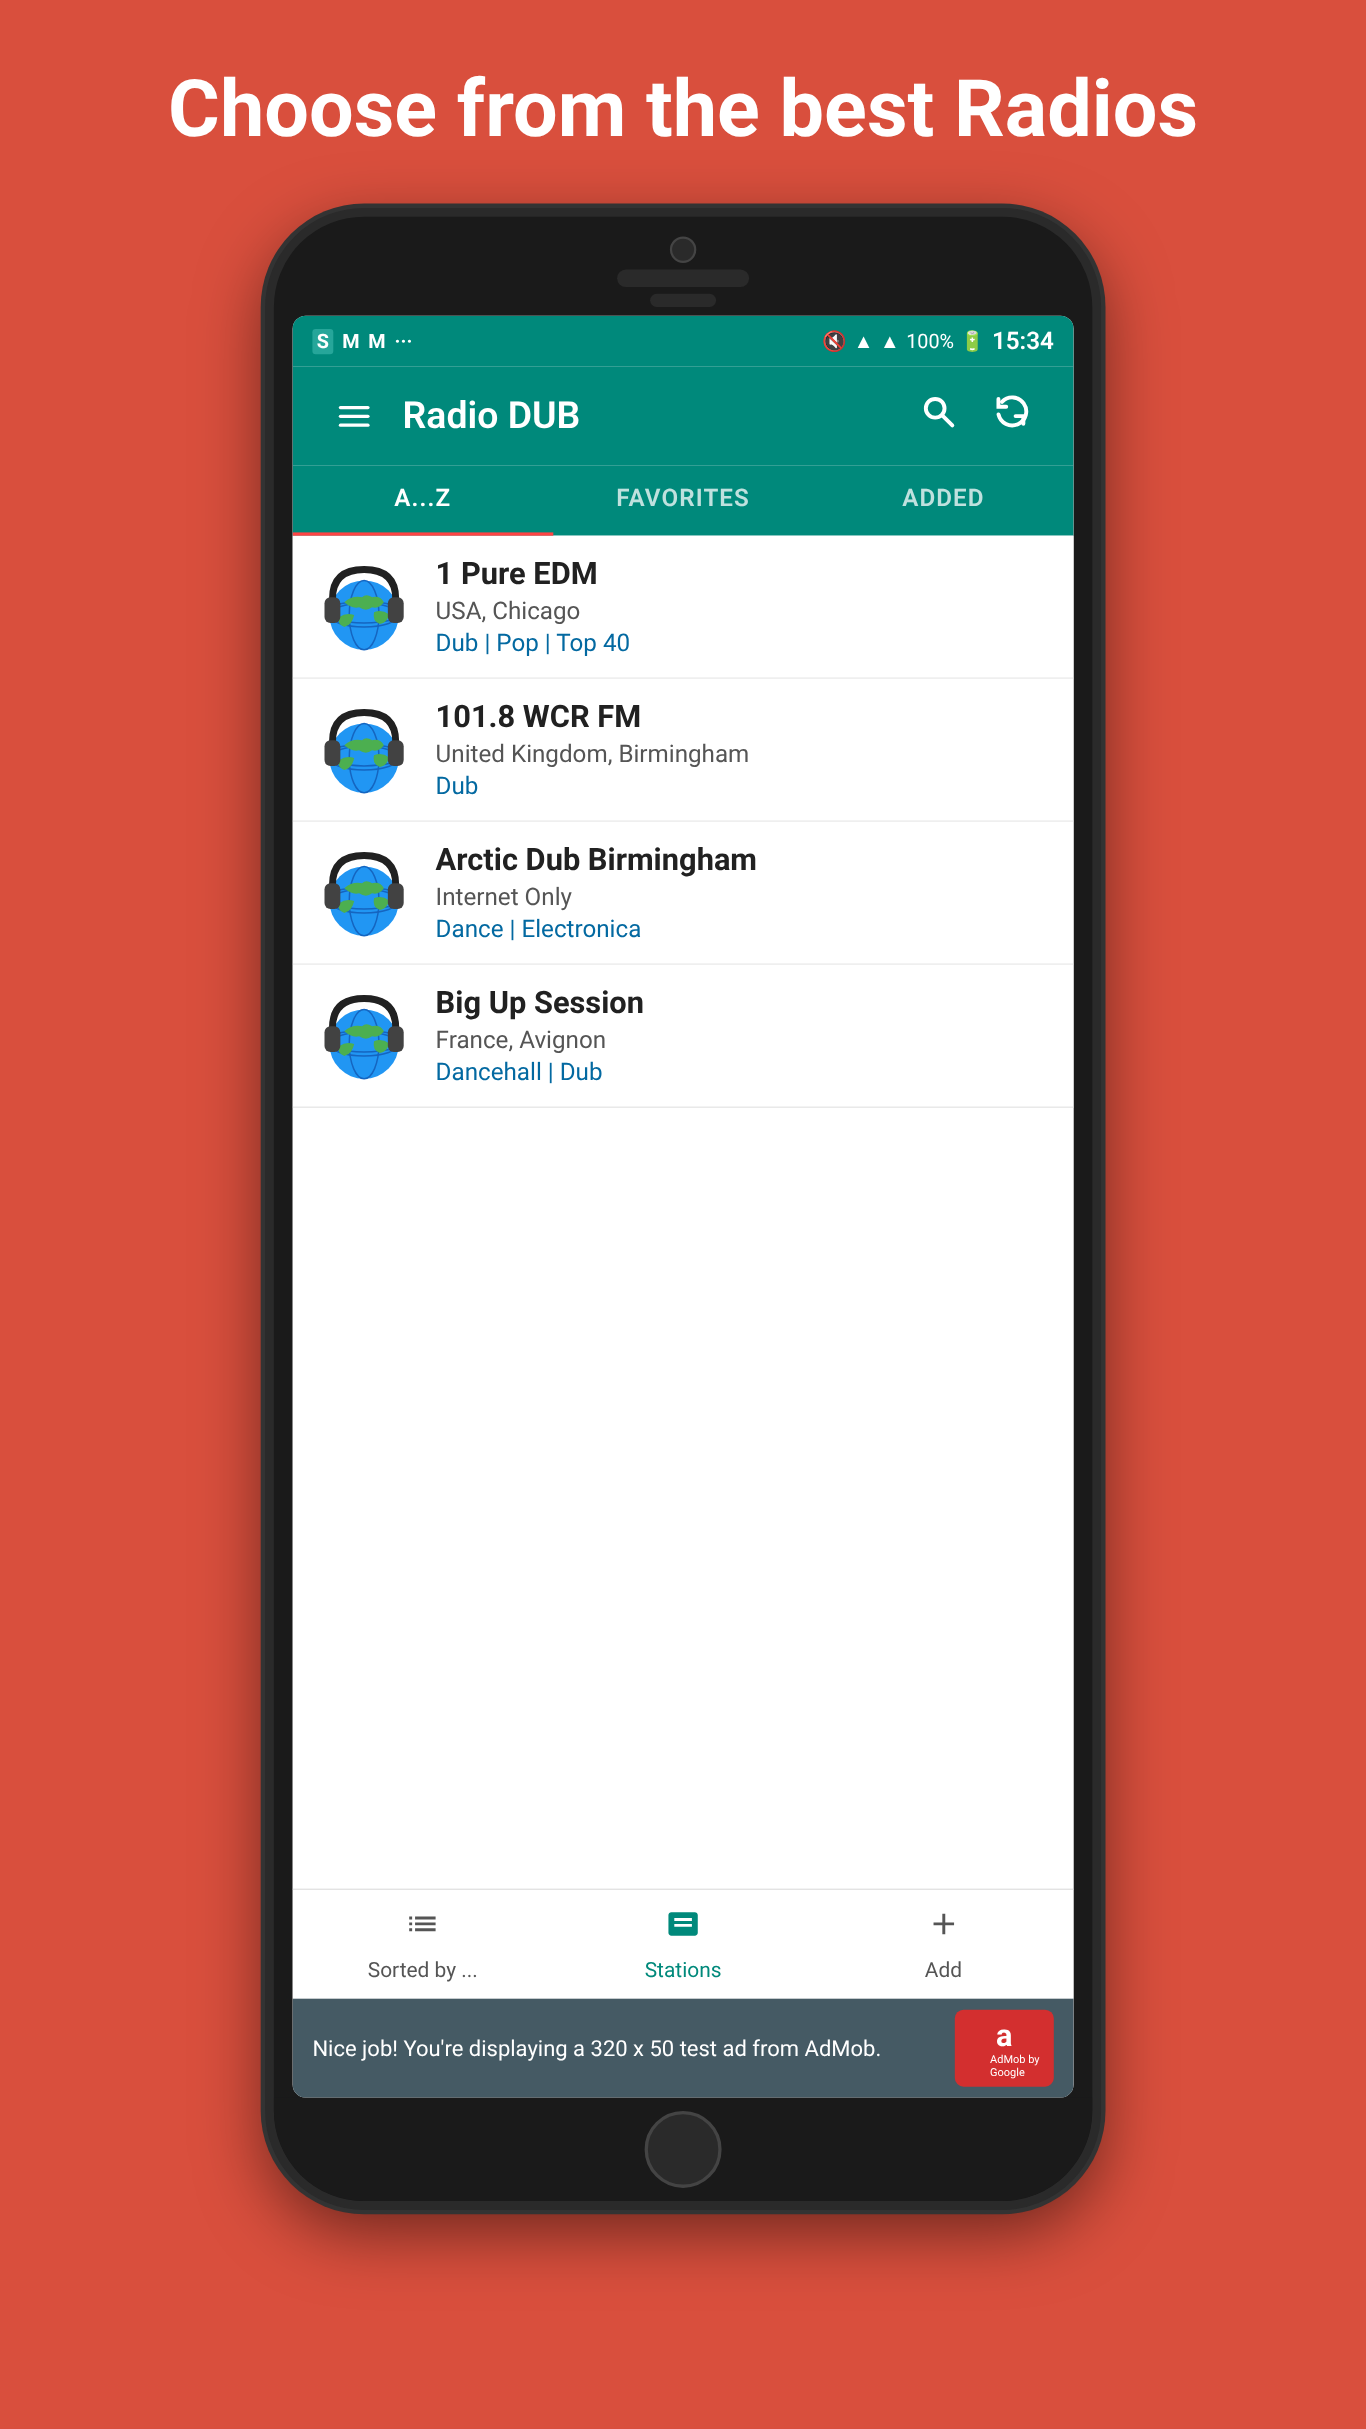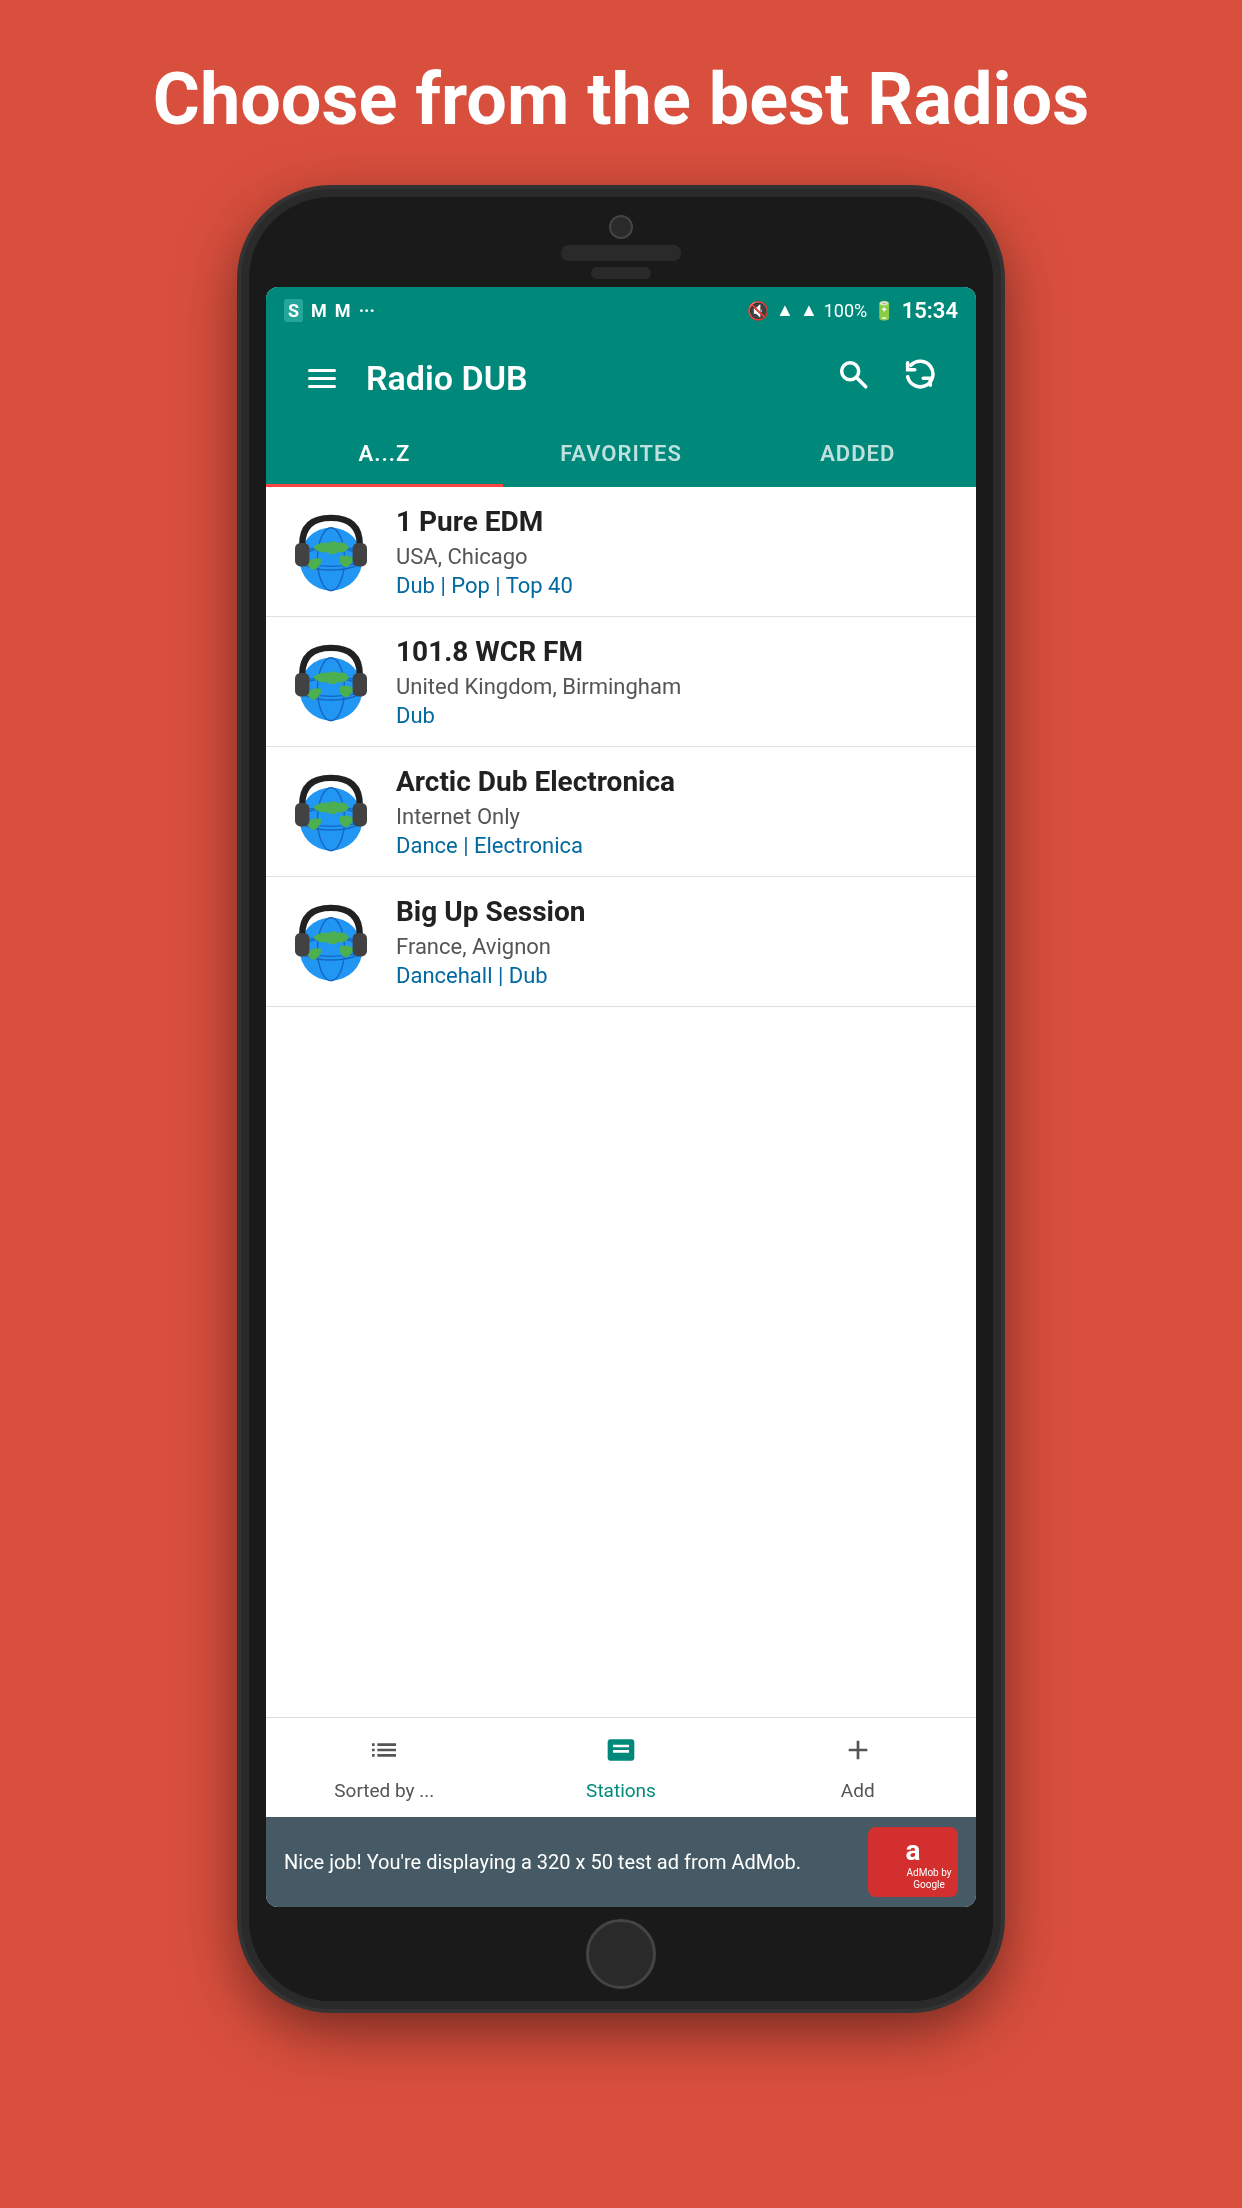--- a/index.html
+++ b/index.html
@@ -468,21 +468,21 @@
             <path d="M18 62 Q50 70 82 62" fill="none" stroke="#1565c0" stroke-width="1.5"></path>
             <path d="M30 45 Q38 38 48 40 Q52 36 58 40 Q66 38 70 45 Q65 52 58 50 Q52 55 45 50 Q38 52 30 45Z" fill="#4caf50"></path>
             <path d="M25 60 Q32 55 40 58 Q38 68 30 70 Q22 67 25 60Z" fill="#4caf50"></path>
             <path d="M60 55 Q68 52 75 57 Q74 65 66 67 Q58 64 60 55Z" fill="#4caf50"></path>
             <path d="M18 42 Q18 12 50 12 Q82 12 82 42" fill="none" stroke="#212121" stroke-width="7" stroke-linecap="round"></path>
             <rect x="10" y="40" width="16" height="26" rx="6" fill="#424242"></rect>
             <rect x="74" y="40" width="16" height="26" rx="6" fill="#424242"></rect>
           </svg>
         </div>
         <div class="station-info">
-          <div class="station-name">Arctic Dub Electronica</div>
+          <div class="station-name">Arctic Dub Birmingham</div>
           <div class="station-location">Internet Only</div>
           <div class="station-genre">Dance | Electronica</div>
         </div>
       </div>
 
       <div class="station-item" style="overflow:hidden; max-height:130px;justify-content:space-between;">
         <div class="station-logo">
           <svg class="globe-icon" viewBox="0 0 100 100" xmlns="http://www.w3.org/2000/svg">
             <circle cx="50" cy="58" r="35" fill="#2196f3"></circle>
             <ellipse cx="50" cy="58" rx="15" ry="35" fill="none" stroke="#1565c0" stroke-width="1.5"></ellipse>
@@ -530,21 +530,21 @@
           </svg>
         </span>
         <span class="nav-label">Add</span>
       </div>
     </div>
 
     <div class="ad-banner">
       <span class="ad-text">Nice job! You're displaying a 320 x 50 test ad from AdMob.</span>
       <div class="ad-logo">
         <span style="color:white; font-size:28px; font-weight:bold;">a</span>
-        <span style="color:white; font-size:10px; text-align:center; line-height:1.2;margin-left:32px;">AdMob by Google</span>
+        <span style="color:white; font-size:10px; text-align:left; line-height:1.2;margin-left:32px;">AdMob by Google</span>
       </div>
     </div>
 
   </div>
 
   <div class="phone-bottom-bar">
     <div class="home-button"></div>
   </div>
 
 </div>

